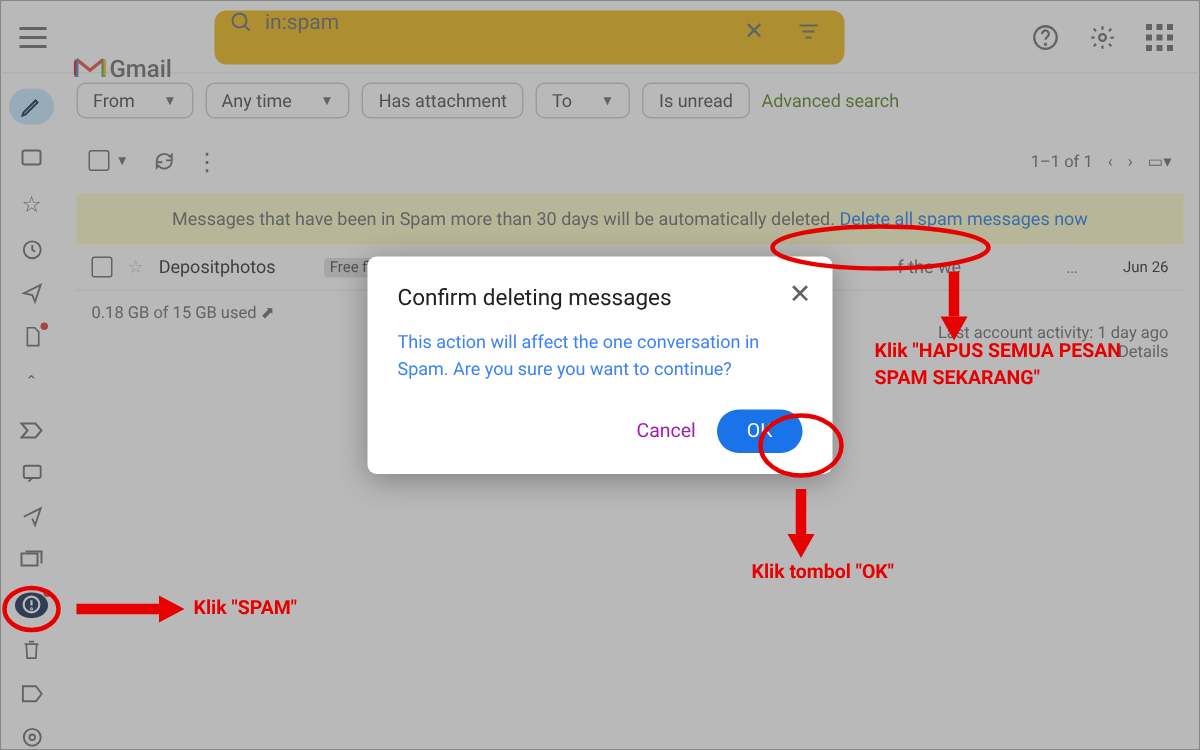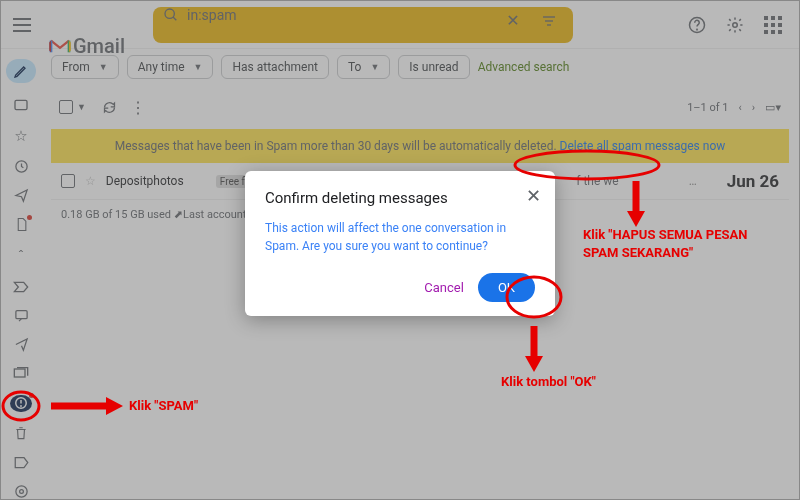--- a/index.html
+++ b/index.html
@@ -1,49 +1,49 @@
 <!DOCTYPE html>
 <html><head>
 <meta charset="utf-8">
 <style>
   * { box-sizing: border-box; margin: 0; padding: 0; font-family: Roboto, Arial, sans-serif; }
   body { width: 800px; height: 500px; overflow: hidden; background: #fff; position: relative; border: 1px solid #888; }
   
   .header { display: flex; align-items: center; height: 48px; padding: 0 12px; gap: 8px; border-bottom: 1px solid #eee; }
   .hamburger { width: 24px; height: 24px; display: flex; flex-direction: column; justify-content: center; gap: 4px; cursor: pointer; }
   .hamburger span { height: 2px; background: #5f6368; width: 18px; }
-  .logo { display: flex; align-items: center; gap: 2px; font-size: 20px; margin-left: 4px; margin-top: 42px; }
+  .logo { display: flex; align-items: flex-start; gap: 2px; font-size: 16px; margin-left: 4px; margin-top: 42px; }
   .logo-m { font-weight: 500; color: #5f6368; }
   .search { flex: 0 0 420px; background: #eab308; border-radius: 8px; height: 36px; display: flex; align-items: flex-start; padding: 0 10px; margin-left: 20px; gap: 8px; }
   .search input { border: none; background: transparent; flex: 1; font-size: 14px; color: #5f6368; outline: none; }
   .icon-btn { width: 28px; height: 28px; display: flex; align-items: center; justify-content: center; color: #5f6368; cursor: pointer; border-radius: 50%; }
   .header-right { margin-left: auto; display: flex; align-items: center; gap: 10px; }
   .apps-grid { display: grid; grid-template-columns: repeat(3, 4px); grid-template-rows: repeat(3, 4px); gap: 3px; }
   .apps-grid span { background: #5f6368; width: 4px; height: 4px; }
   
   .main { display: flex; height: calc(100% - 48px); }
   .sidebar { width: 40px; display: flex; flex-direction: column; align-items: center; gap: 14px; padding-top: 10px; position: relative; }
   .compose { width: 30px; height: 30px; background: #c2e7ff; border-radius: 12px; display: flex; align-items: center; justify-content: center; }
   .side-ic { width: 18px; height: 18px; color: #5f6368; display: flex; align-items: center; justify-content: center; font-size: 15px; position: relative; }
   .side-ic.dotred::after { content:""; position:absolute; top:-2px; right:-2px; width:5px; height:5px; background:#d93025; border-radius:50%; }
   .content { flex: 1; padding: 6px 10px 0 10px; position: relative; }
   .chips { display: flex; gap: 8px; align-items: center; margin-bottom: 10px; }
-  .chip { border: 1px solid #c8cacc; border-radius: 6px; padding: 4px 10px; font-size: 12px; color: #3c4043; display: flex; align-items: center; gap: 9px; background: #fff; }
+  .chip { border: 1px solid #c8cacc; border-radius: 6px; padding: 4px 10px; font-size: 12px; color: #3c4043; display: flex; align-items: center; gap: 19px; background: #fff; }
   .adv { color: #4d7c0f; font-size: 12px; }
   .toolbar { display: flex; align-items: center; padding: 4px 8px; }
   .chk { width: 14px; height: 14px; border: 1.5px solid #5f6368; border-radius: 2px; }
   .toolbar .right { margin-left: auto; font-size: 11px; color: #5f6368; display: flex; align-items: center; gap: 10px; }
-  .banner { background: #fde047; padding: 10px; text-align: center; font-size: 12px; color: #5f6368; margin-top: 4px; }
+  .banner { background: #fef9c3; padding: 10px; text-align: center; font-size: 12px; color: #5f6368; margin-top: 4px; }
   .banner a { color: #1a73e8; text-decoration: none; }
   .row { display: flex; align-items: center; padding: 8px 10px; border-bottom: 1px solid #eee; font-size: 12px; gap: 10px; }
   .row .sender { font-weight: 400; color: #202124; width: 100px; }
   .row .subj { flex: 1; color: #202124; display: flex; gap: 6px; }
   .badge { background: #ddd; color: #444; font-size: 10px; padding: 1px 4px; border-radius: 3px; }
-  .row .date { font-weight: 700; color: #202124; font-size: 17px; }
-  .footer { display: flex; justify-content: flex-start; font-size: 11px; color: #5f6368; padding: 8px 10px; }
+  .row .date { font-weight: 400; color: #202124; font-size: 10px; }
+  .footer { display: flex; justify-content: center; font-size: 11px; color: #5f6368; padding: 8px 10px; flex-direction: column; }
   
   .overlay { position: absolute; inset: 0; background: rgba(100,100,100,0.45); display: flex; align-items: flex-start; justify-content: center; padding-top: 170px; }
   .modal { background: #fff; width: 310px; border-radius: 6px; box-shadow: 0 4px 20px rgba(0,0,0,0.3); padding: 18px 20px 14px; position: relative; }
   .modal h3 { font-size: 15px; font-weight: 400; color: #202124; margin-bottom: 12px; }
   .modal p { font-size: 12px; color: #3b82f6; line-height: 1.5; margin-bottom: 18px; }
   .modal .close { position: absolute; top: 14px; right: 14px; font-size: 18px; color: #5f6368; cursor: pointer; }
   .modal-btns { display: flex; justify-content: flex-end; gap: 14px; align-items: center; }
   .btn-cancel { color: #a21caf; font-size: 13px; cursor: pointer; }
   .btn-ok { background: #1a73e8; color: #fff; border: none; border-radius: 18px; padding: 7px 20px; font-size: 13px; cursor: pointer; }
   .anno-text { color: #e60000; font-weight: 700; font-size: 13px; position: absolute; }

